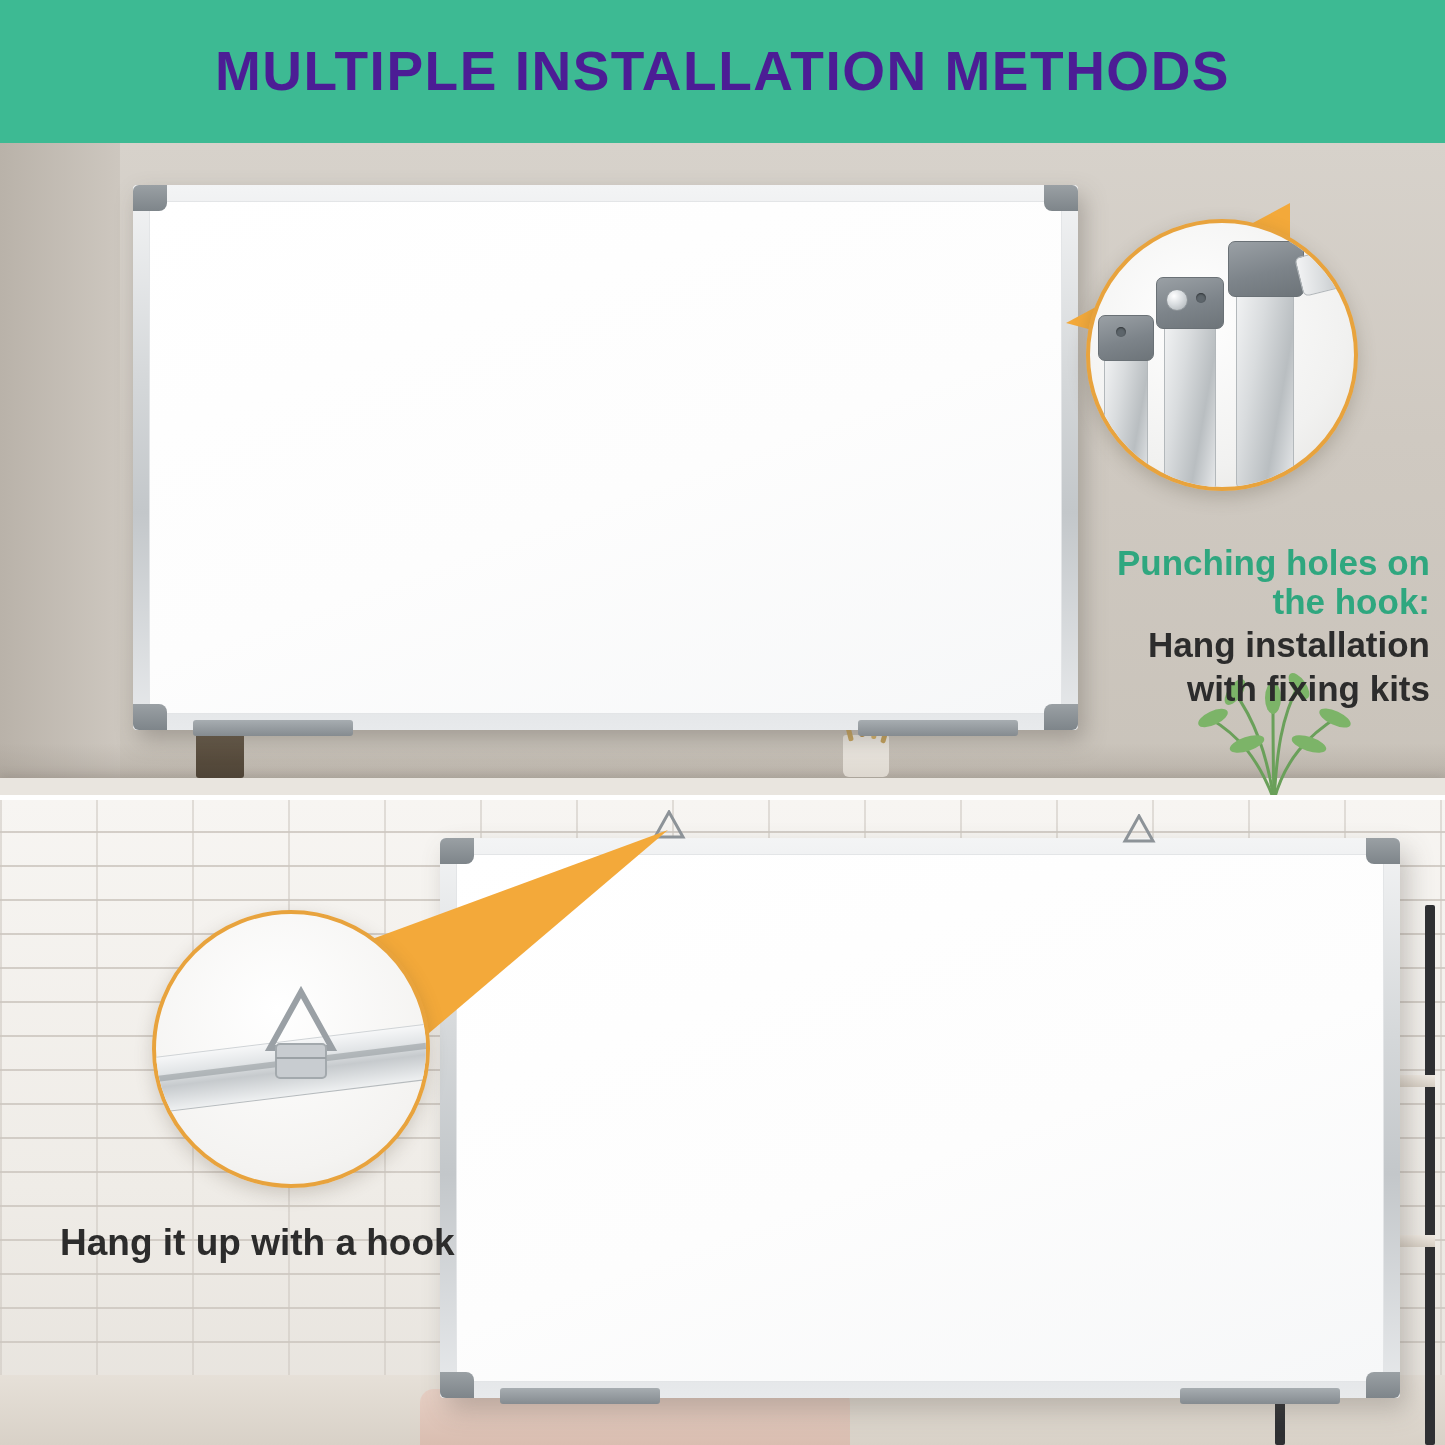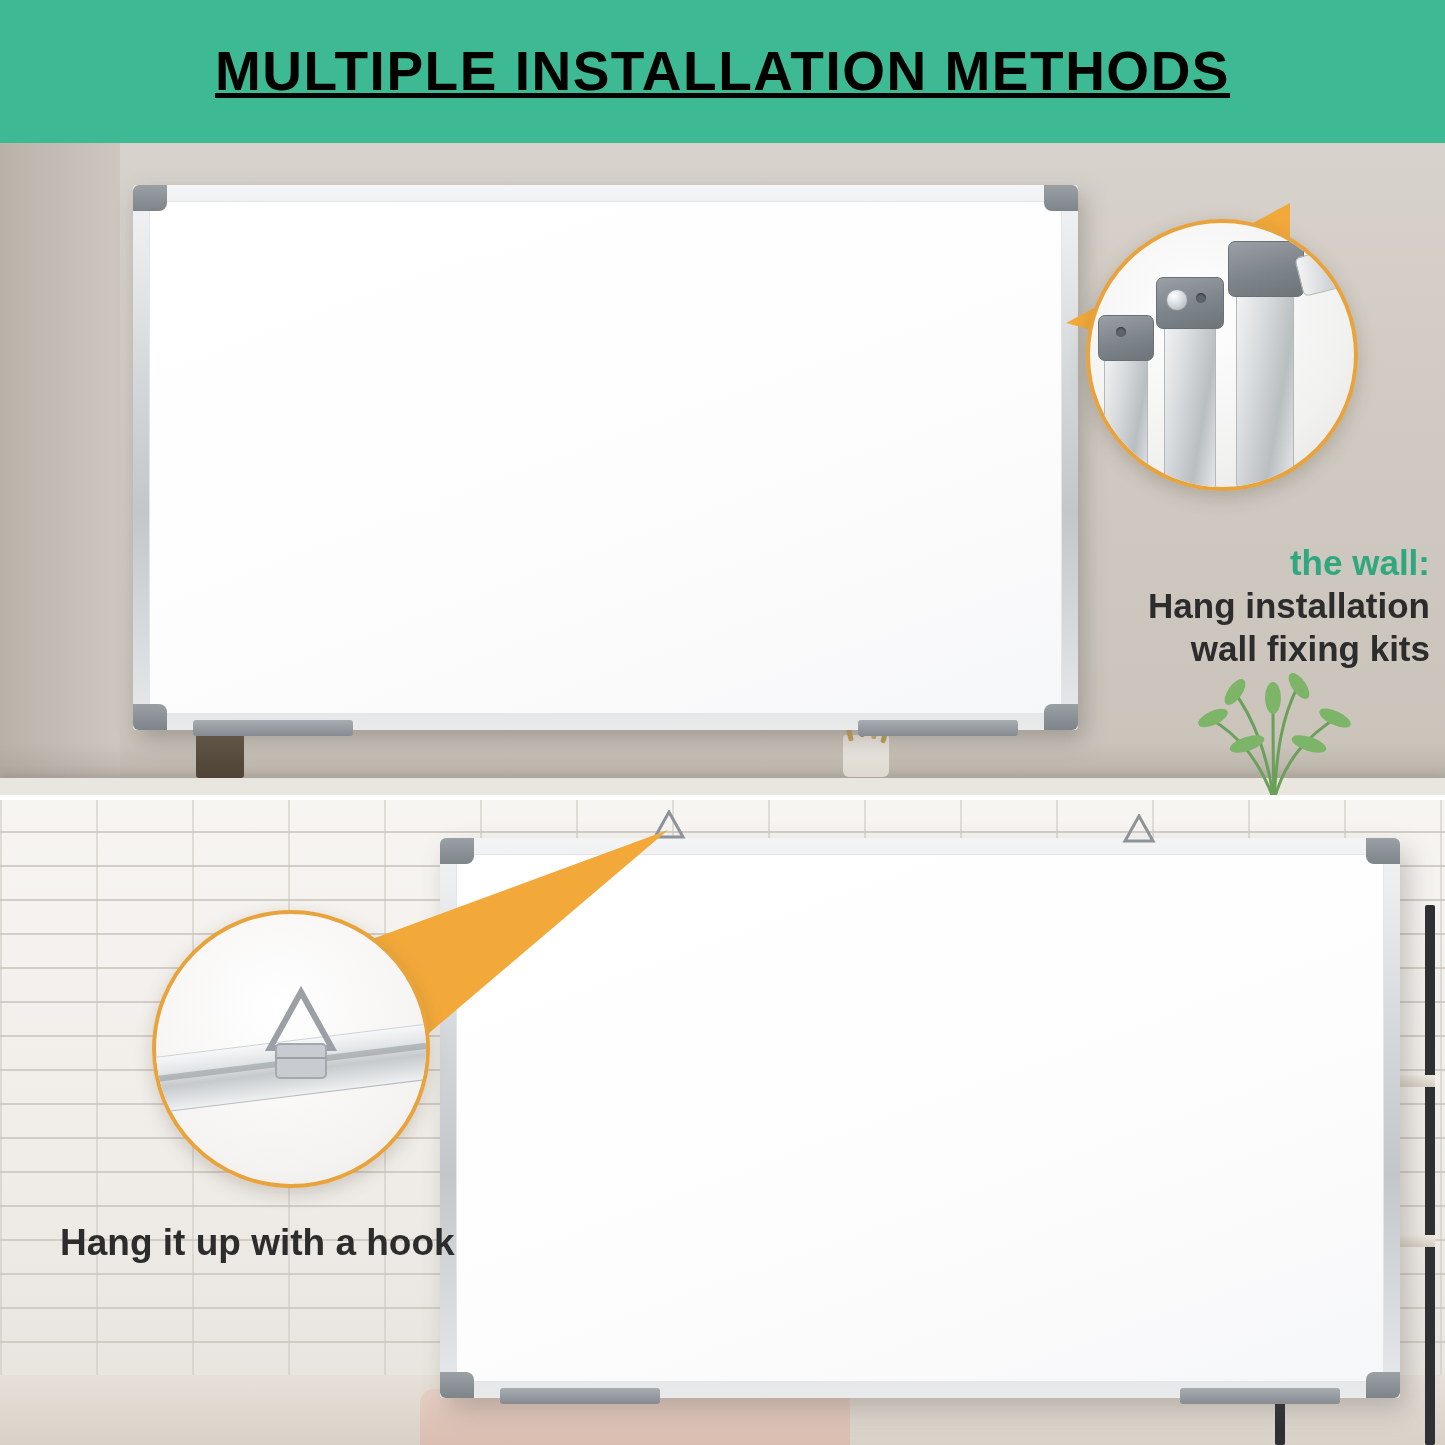--- a/index.html
+++ b/index.html
@@ -25,28 +25,27 @@
     left: 0;
     top: 0;
     width: 1445px;
     height: 143px;
     background: #3dba93;
     display: flex;
     align-items: center;
     justify-content: center;
   }
   .header-title {
-    color: #000000;
+    color: #4c1d95;
     font-size: 55px;
     font-weight: bold;
     letter-spacing: 1.5px;
     text-align: left;
     line-height: 1;
     white-space: nowrap;
-    text-decoration: underline;
   }
 
   
   .panel-top {
     position: absolute;
     left: 0;
     top: 143px;
     width: 1445px;
     height: 657px;
     overflow: hidden;
@@ -420,23 +419,24 @@
         <ellipse cx="46" cy="52" rx="15" ry="7" transform="rotate(-55 46 52)"></ellipse>
         <ellipse cx="84" cy="58" rx="8" ry="16"></ellipse>
         <ellipse cx="110" cy="46" rx="15" ry="7" transform="rotate(55 110 46)"></ellipse>
         <ellipse cx="146" cy="78" rx="17" ry="7" transform="rotate(25 146 78)"></ellipse>
         <ellipse cx="58" cy="104" rx="18" ry="7" transform="rotate(-18 58 104)"></ellipse>
         <ellipse cx="120" cy="104" rx="18" ry="7" transform="rotate(18 120 104)"></ellipse>
       </g>
     </svg>
 
     <div class="cap-top">
-      <div class="cap-green">the wall:</div>
+      <div class="cap-green">Punching holes on</div>
+      <div class="cap-green">the hook:</div>
       <div class="cap-dark">Hang installation</div>
-      <div class="cap-dark">wall fixing kits</div>
+      <div class="cap-dark">with fixing kits</div>
     </div>
   </div>
 
   <div class="divider"></div>
 
   <div class="panel-bottom">
     <div class="brick-wall"></div>
     <div class="floor"></div>
     <div class="sofa"></div>
 

